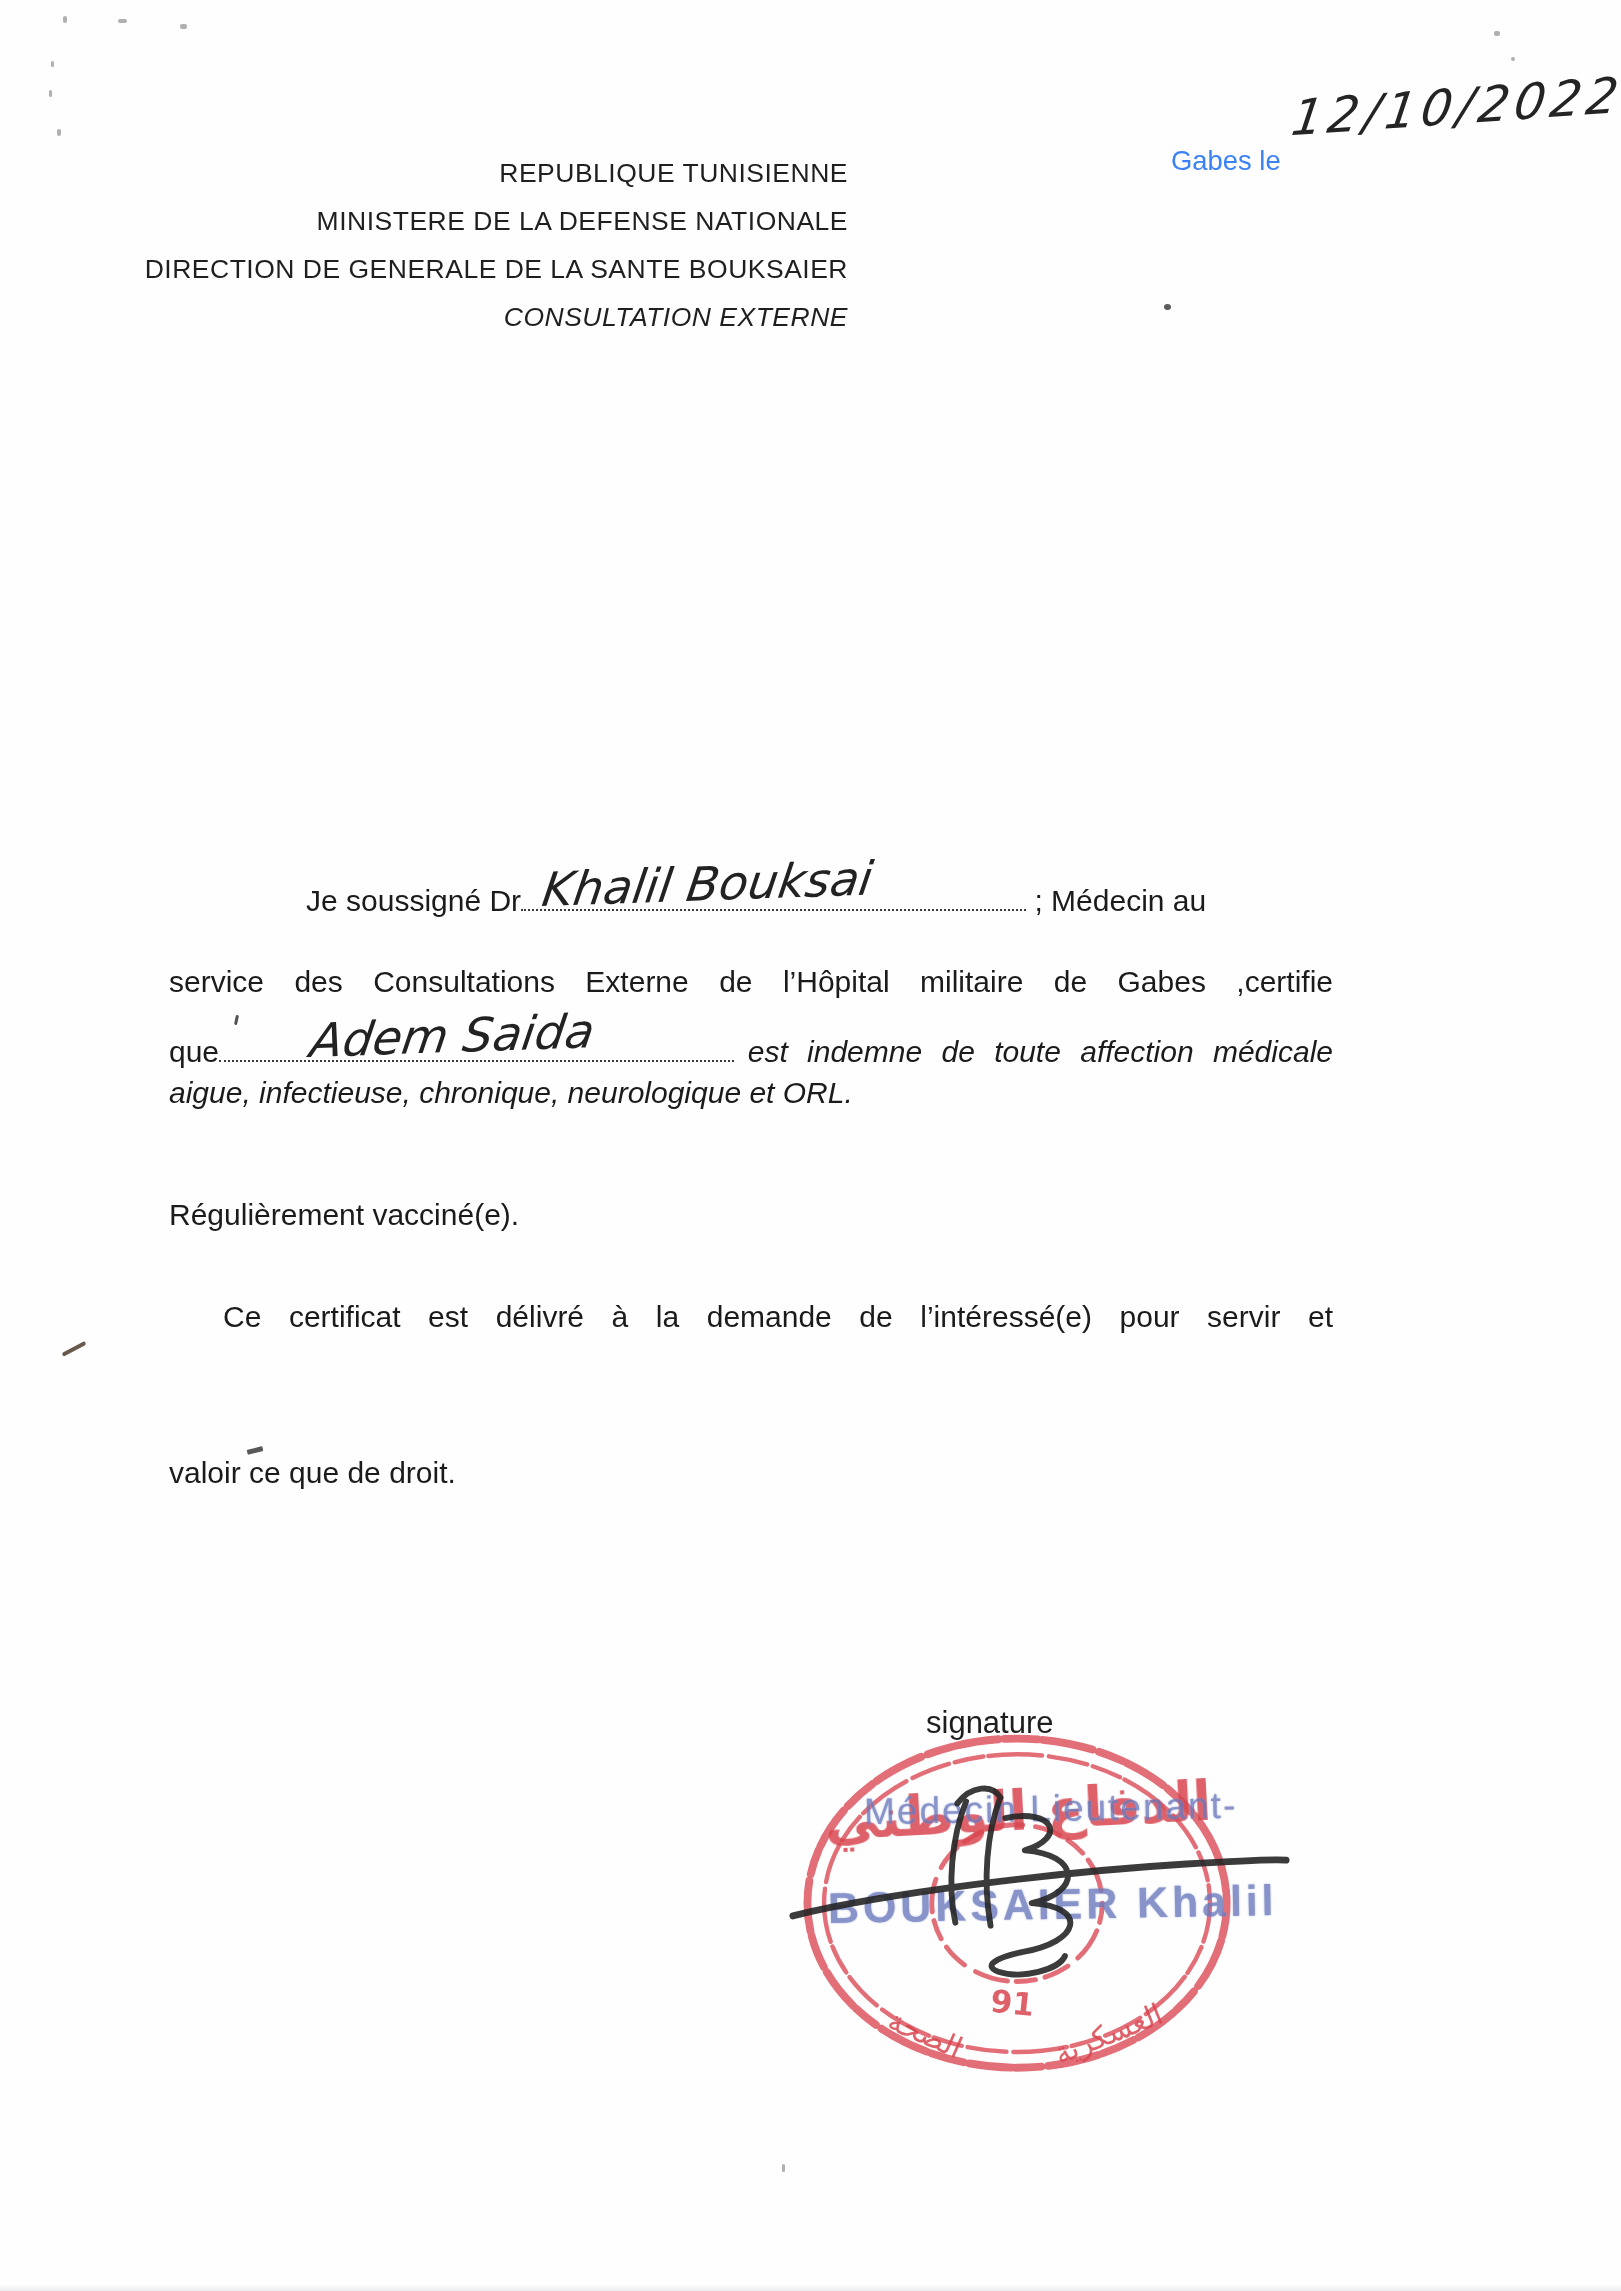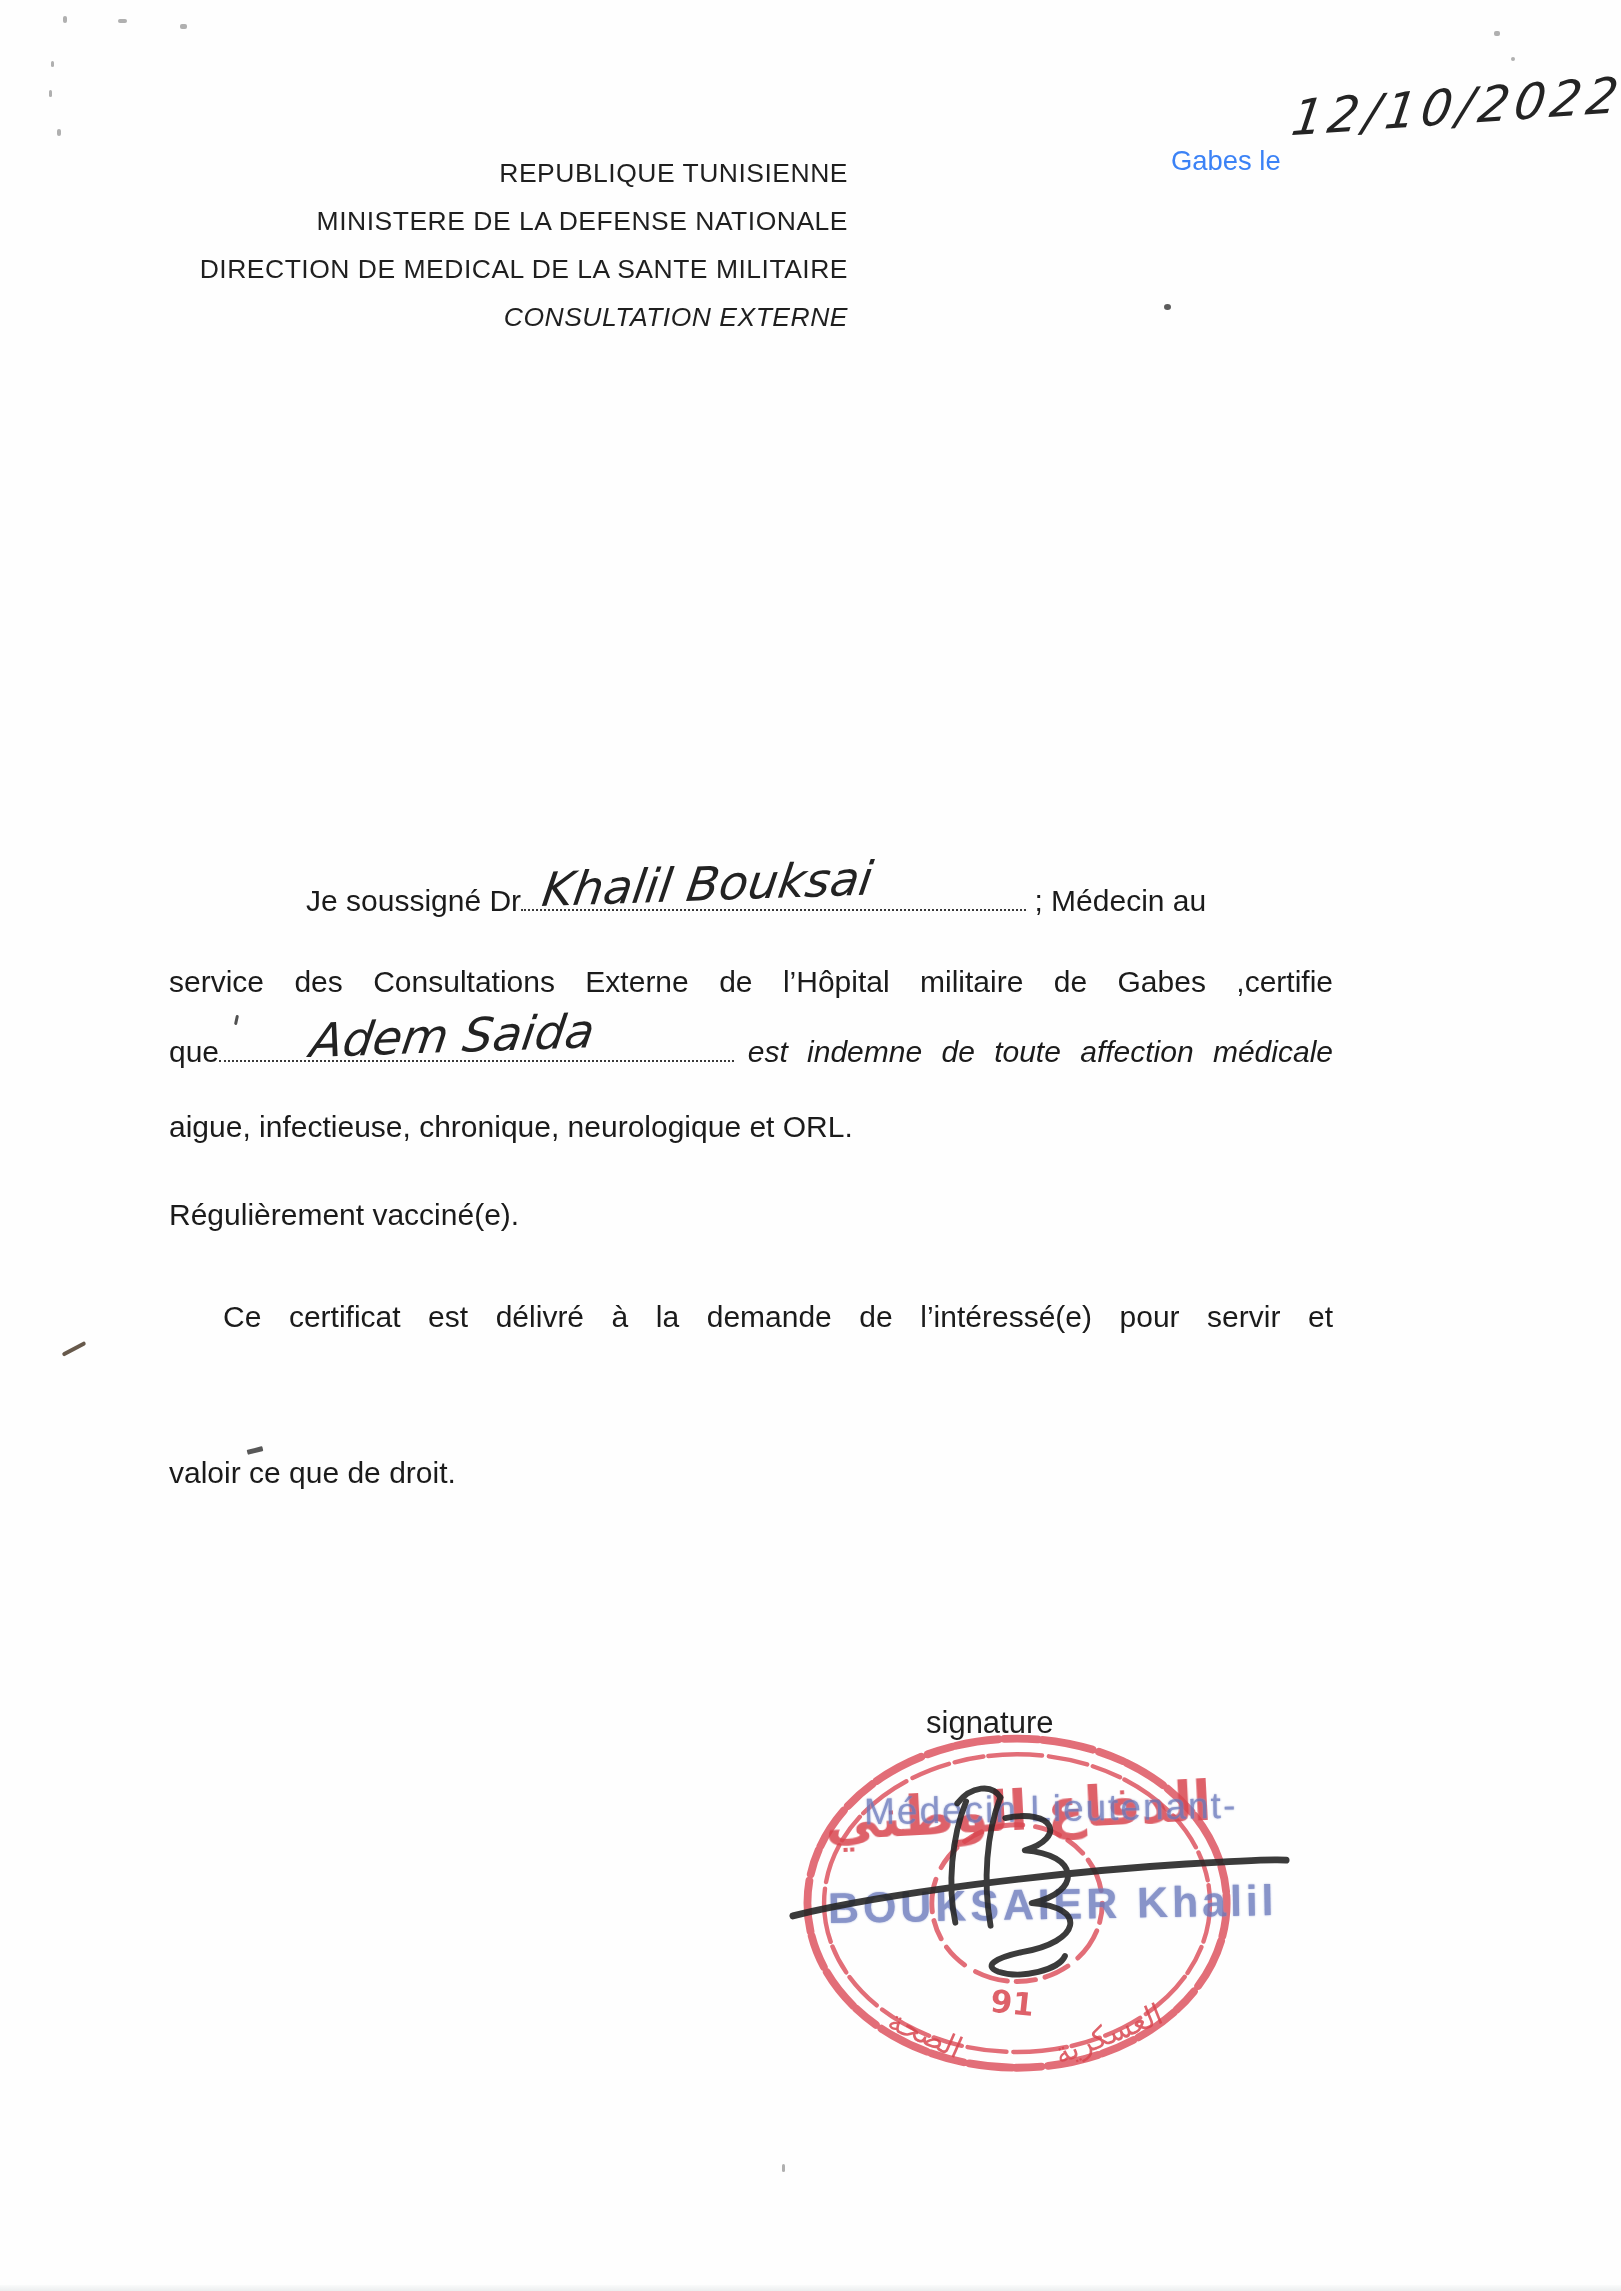--- a/index.html
+++ b/index.html
@@ -51,21 +51,21 @@
     background:linear-gradient(to bottom,#fafbfb,#e9eced);}
 </style>
 </head>
 <body>
 
 <div class="page">
 
   <div class="letterhead">
     <div>REPUBLIQUE TUNISIENNE</div>
     <div>MINISTERE DE LA DEFENSE NATIONALE</div>
-    <div>DIRECTION DE MEDICAL DE LA SANTE MILITAIRE</div>
+    <div>DIRECTION DE GENERALE DE LA SANTE BOUKSAIER</div>
     <div class="lh-italic">CONSULTATION EXTERNE</div>
   </div>
 
   <div class="dateline">Gabes le</div>
   <div class="hand hand-date">12/10/2022</div>
 
 
   <div class="bodyline" style="top:884px;padding-left:137px;">
     <span>Je soussigné Dr</span><span class="dots" style="width:505px;"><span class="hand-name" style="left:17.6px;font-size:47px;">Khalil Bouksai</span></span>
     <span>; Médecin au</span>
@@ -74,21 +74,21 @@
   <div class="bodyline just" style="top:921px;margin-top:44px;">service des Consultations Externe de l’Hôpital militaire de Gabes ,certifie</div>
 
   <div class="bodyline l3" style="top:1035px;">
     <span>que</span>
     <span class="dots" style="width:515px;flex:0 0 515px;">
         <span class="hand-name" style="left:88px;font-size:47px;">Adem Saida</span>
       </span>
     <span class="rest">est indemne de toute affection médicale</span>
   </div>
 
-  <div class="bodyline" style="top:1110px;">aigue, infectieuse, chronique, neurologique et ORL.</div>
+  <div class="bodyline" style="top:1076px;font-style:italic;">aigue, infectieuse, chronique, neurologique et ORL.</div>
 
   <div class="bodyline" style="top:1198px;">Régulièrement vacciné(e).</div>
 
   <div class="bodyline just" style="top:1300px;text-indent:54px;">Ce certificat est délivré à la demande de l’intéressé(e) pour servir et</div>
   <div class="bodyline" style="top:1456px;">valoir ce que de droit.</div>
 
   <div class="sig-label">signature</div>
 
   <svg class="stamp-svg" width="490" height="382" viewBox="0 0 500 390">
     <g stroke="#dd4f5b" fill="none" stroke-linecap="round" opacity="0.82">

